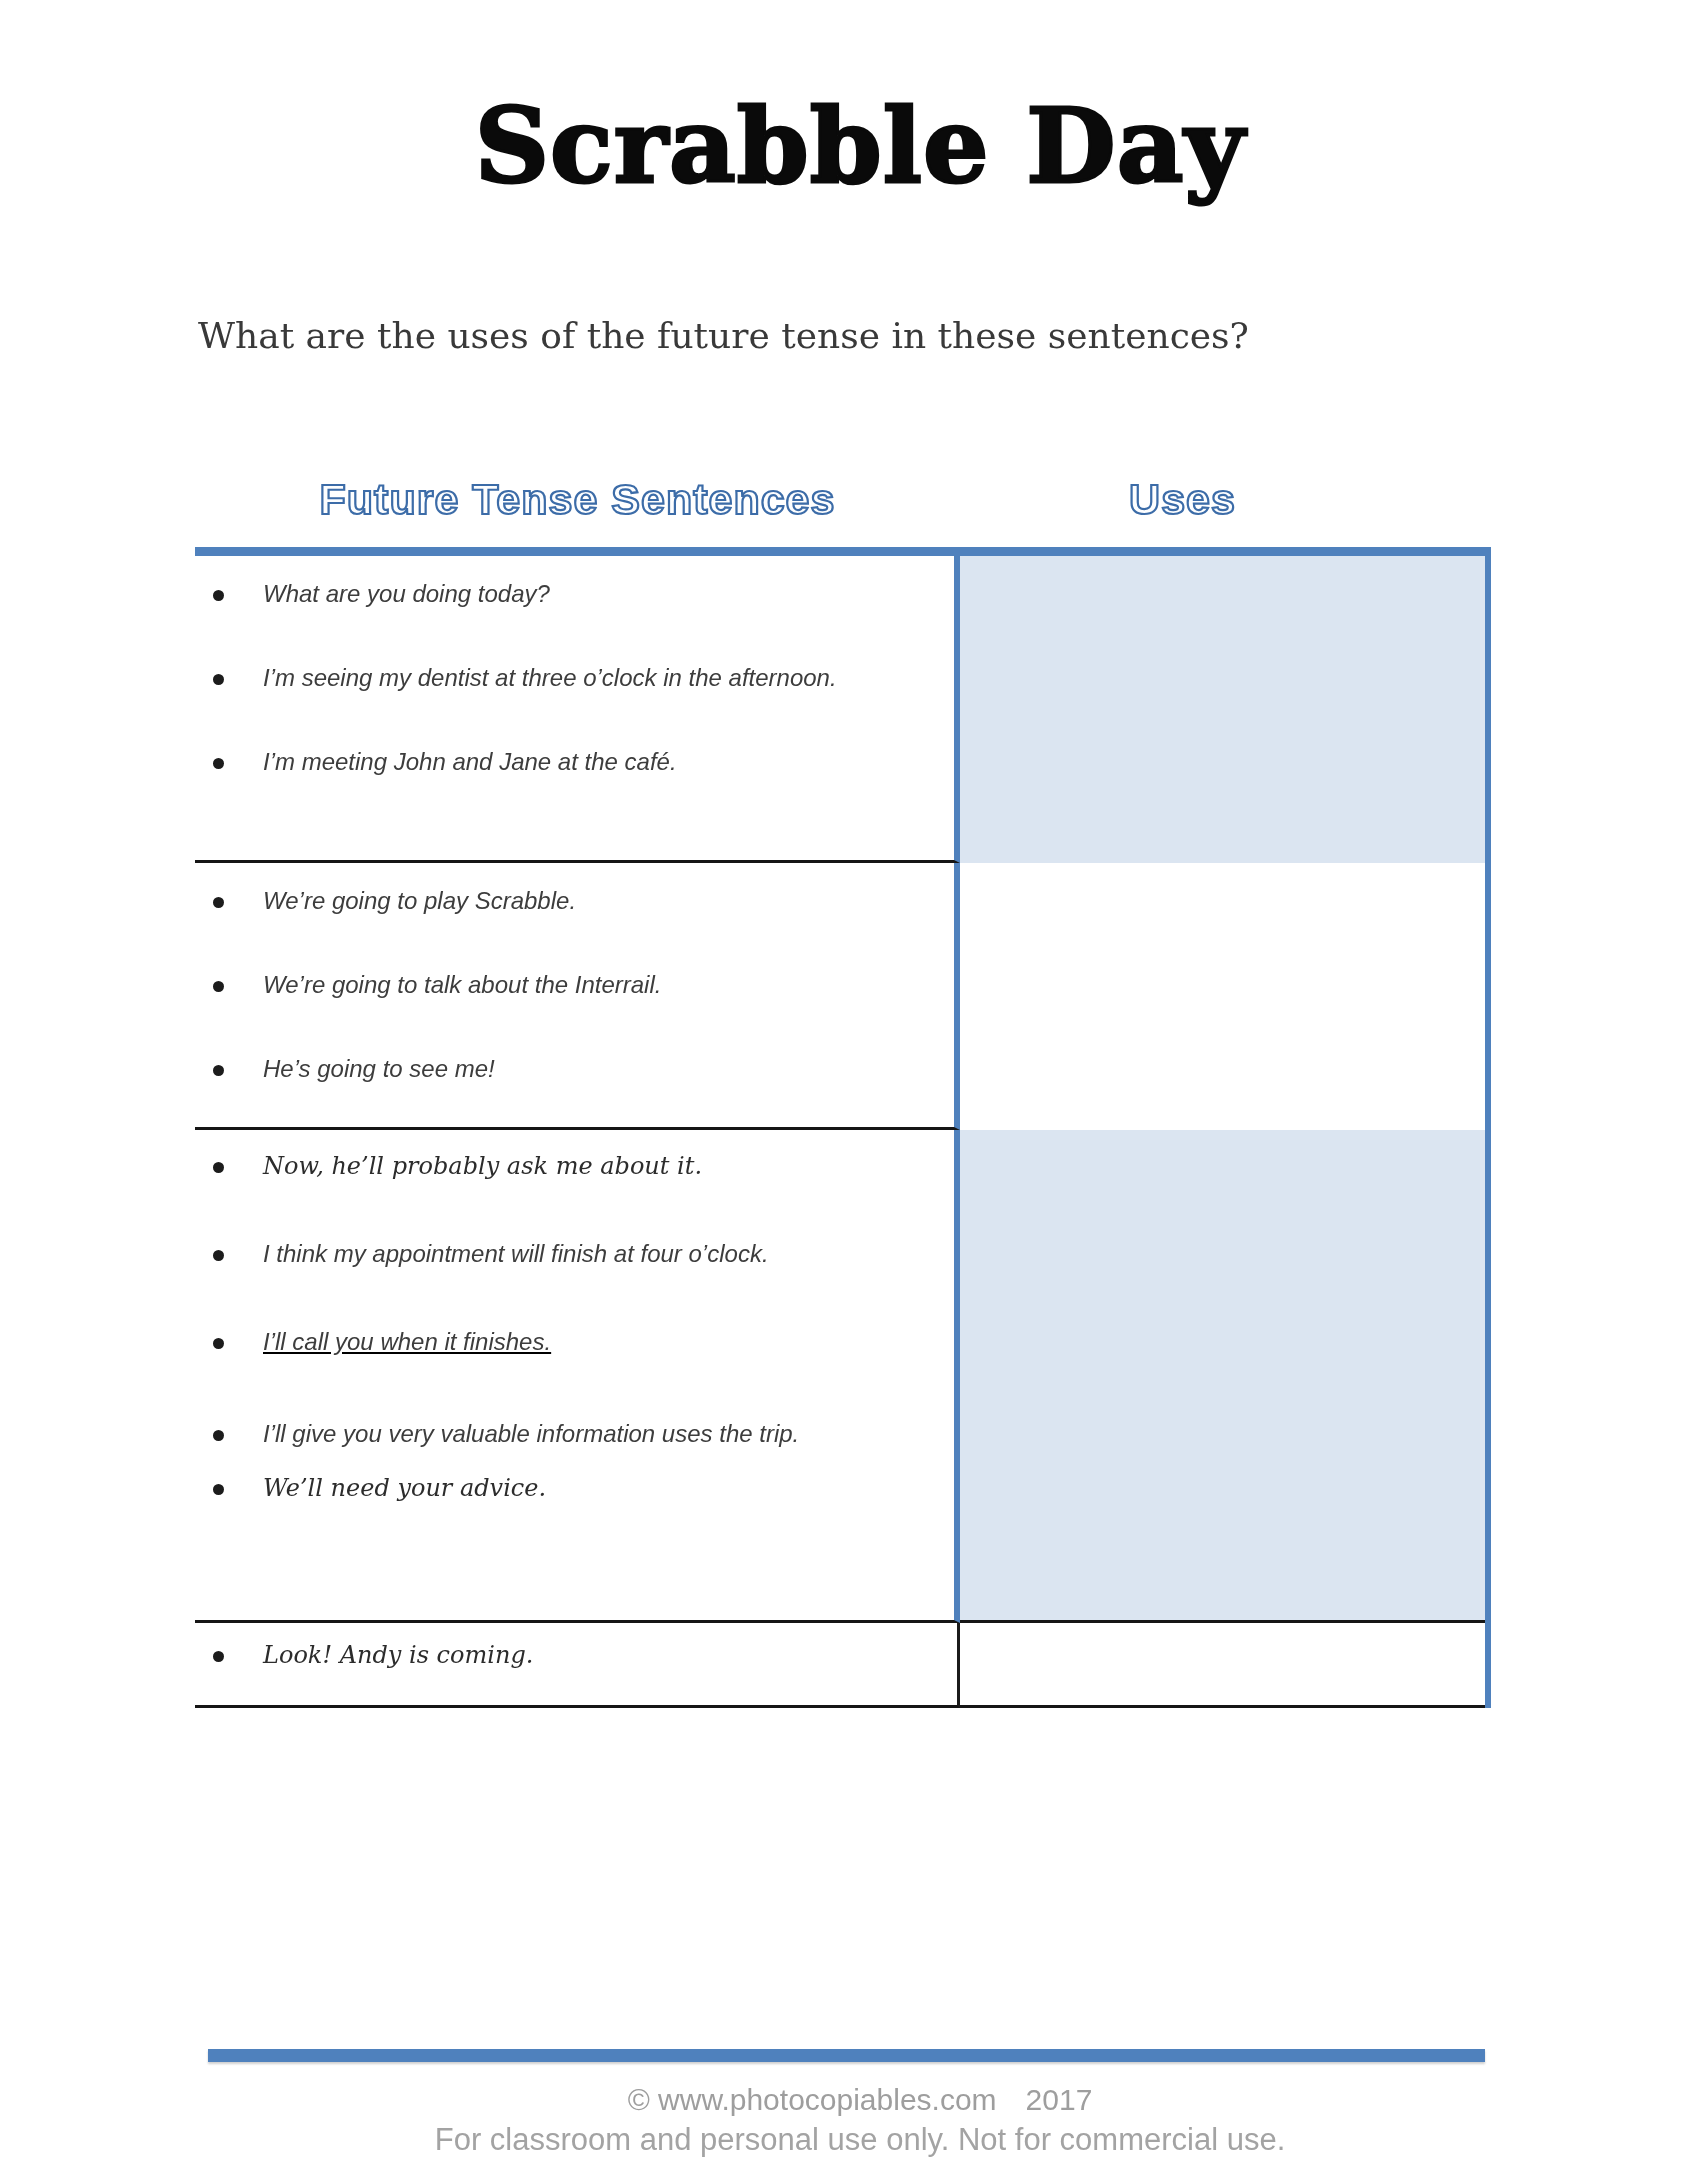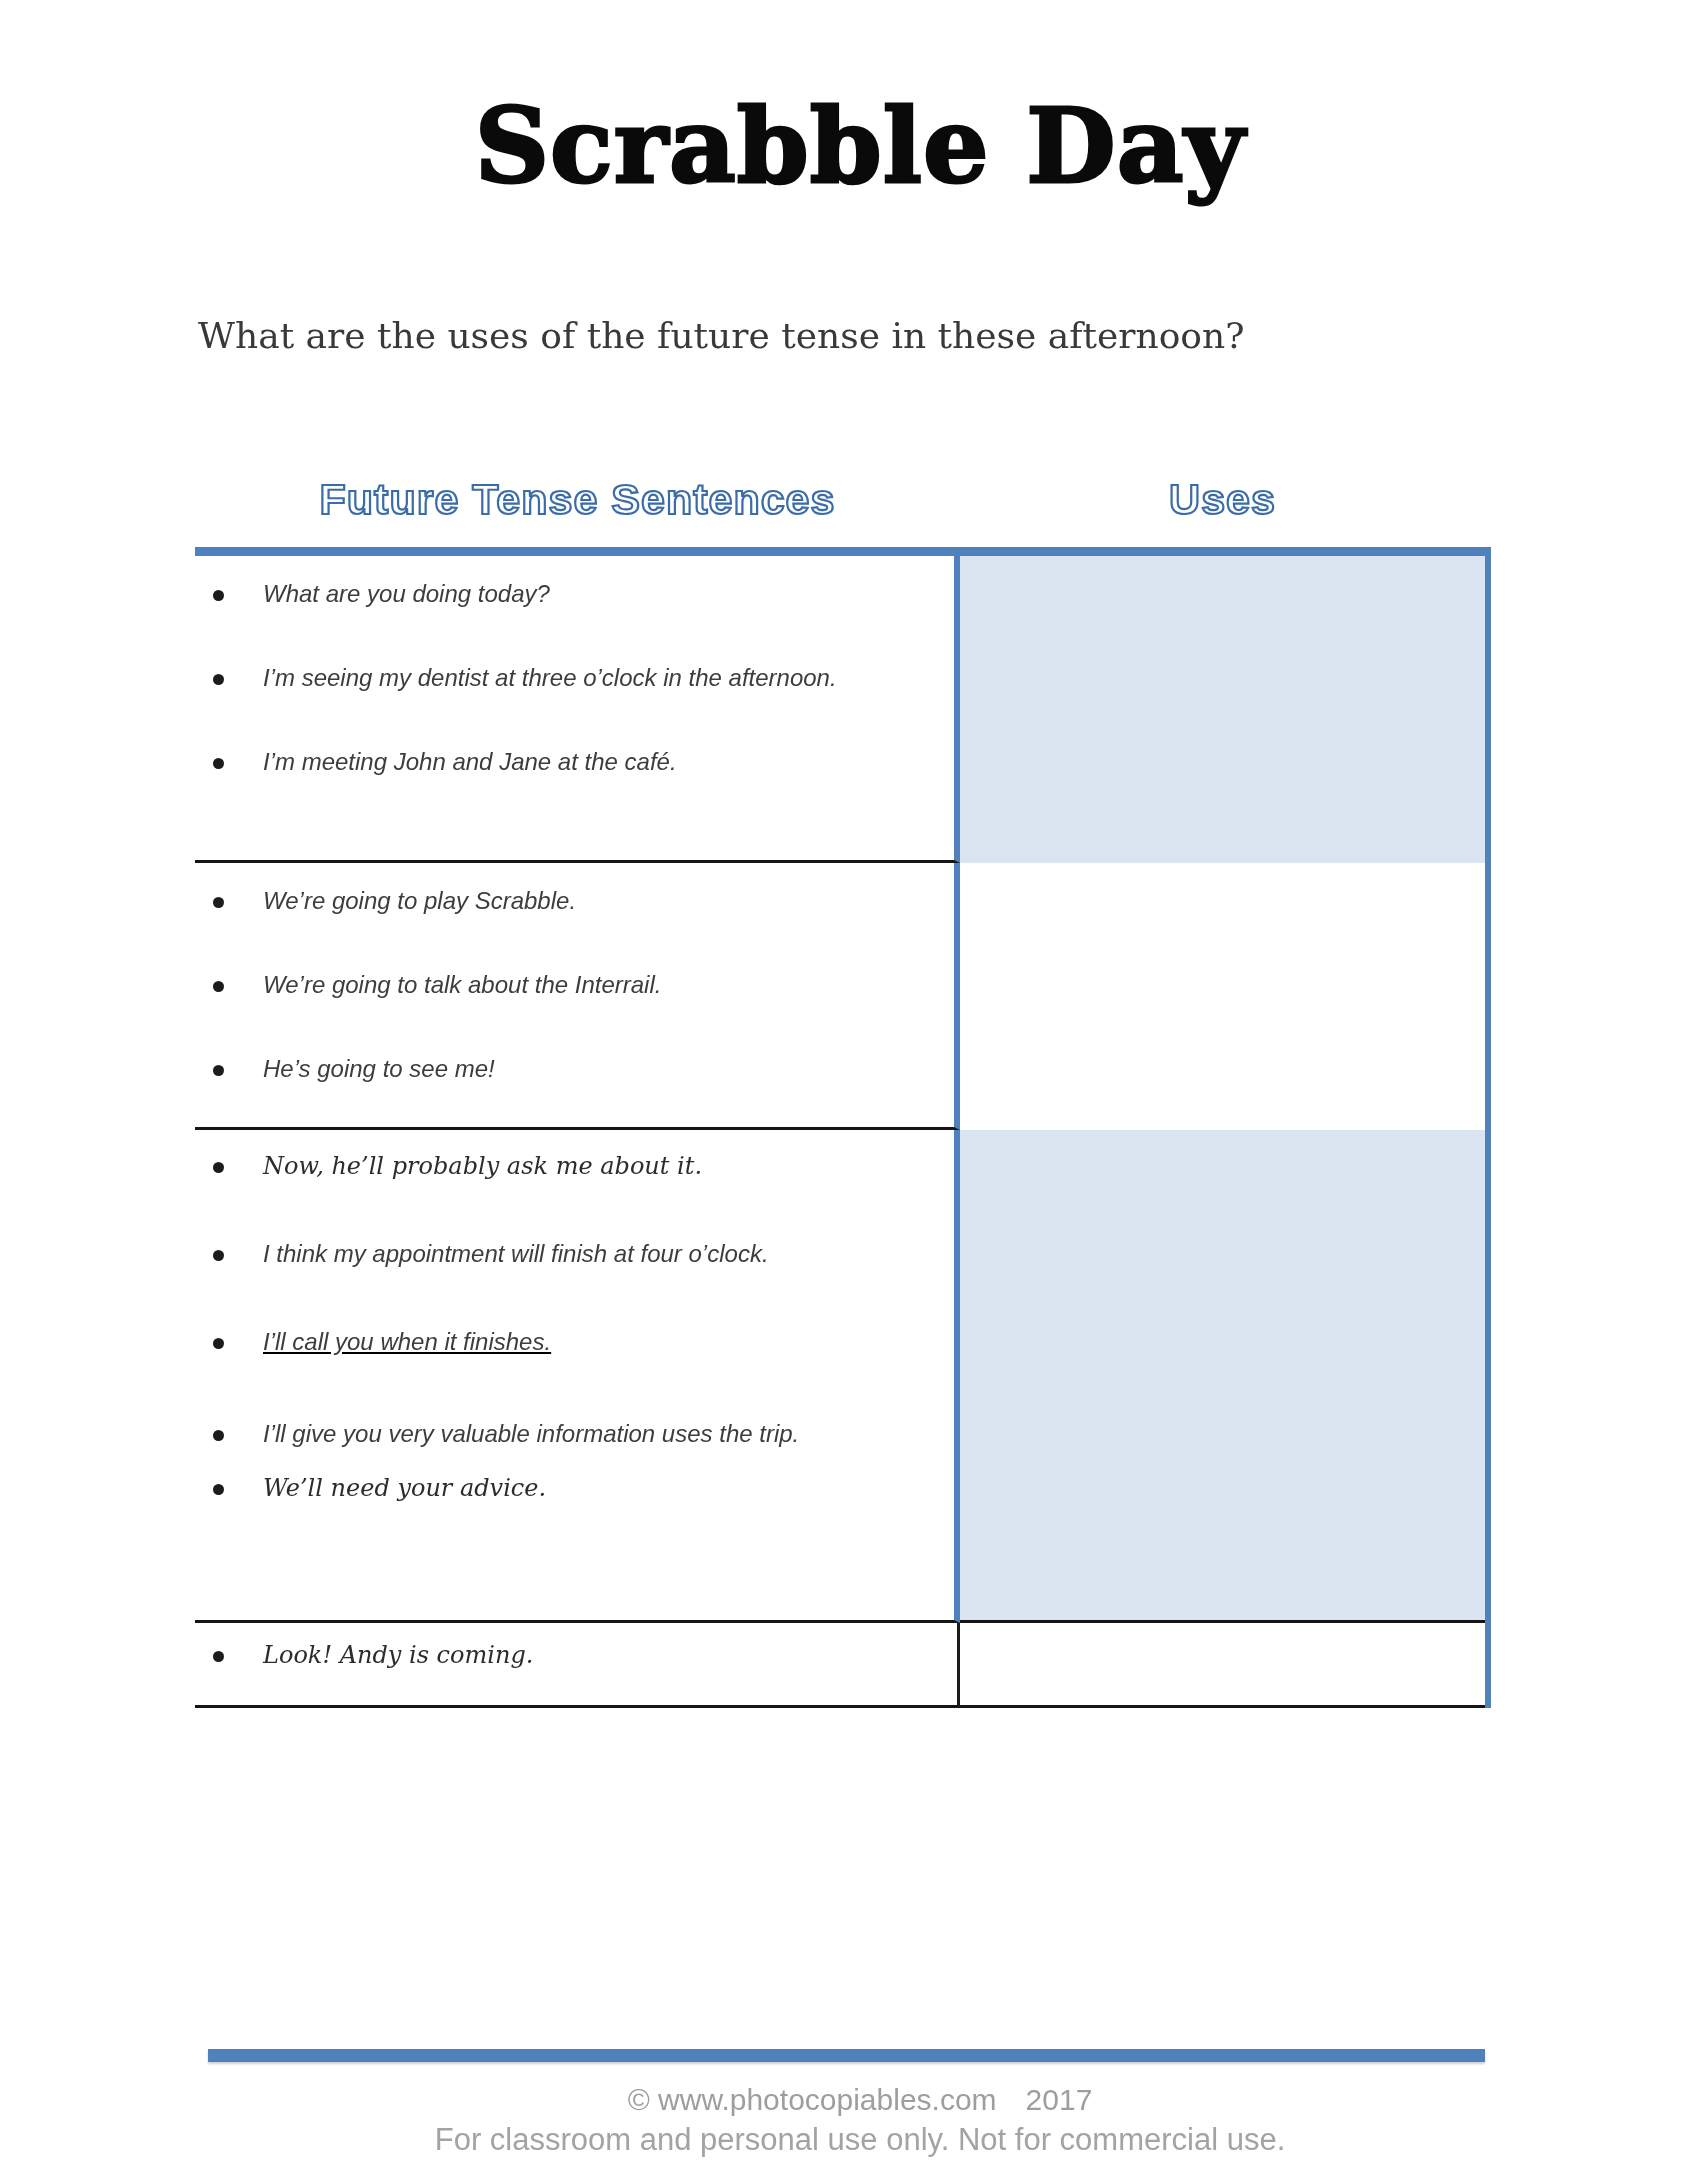--- a/index.html
+++ b/index.html
@@ -23,21 +23,21 @@
     position:absolute;top:315px;left:198px;margin:0;
     font-family:"DejaVu Serif",serif;font-size:36px;color:#393939;
   }
   
   .col-header{
     position:absolute;top:475px;text-align:center;
     font-family:"Liberation Sans",sans-serif;font-weight:bold;font-size:43px;
     color:#fdfeff;-webkit-text-stroke:2.2px #3c6ca8;letter-spacing:1px;
   }
   .col-header.left{left:195px;width:765px;}
-  .col-header.right{left:960px;width:525px;}
+  .col-header.right{left:920px;width:525px;}
   
   .table{
     position:absolute;left:195px;top:547px;width:1296px;
     box-sizing:border-box;
     border-top:9px solid var(--accent);
     border-right:6px solid var(--accent);
     display:grid;
     grid-template-columns:765px 1fr;
     grid-template-rows:307px 267px 493px 85px;
   }
@@ -79,21 +79,21 @@
   .footer-line.one .year{display:inline-block;margin-left:29px;}
   .footer-line.two{top:2122px;font-size:31px;color:#a3a3a3;}
 </style>
 </head>
 <body>
 
 <div class="page">
 
   <h1 class="title">Scrabble Day</h1>
 
-  <p class="question">What are the uses of the future tense in these afternoon?</p>
+  <p class="question">What are the uses of the future tense in these sentences?</p>
 
   <div class="col-header left">Future Tense Sentences</div>
   <div class="col-header right">Uses</div>
 
   <div class="table">
 
     <div class="cell left r0 bb-black">
       <div class="item sans">
         <span class="dot"></span>
         <span class="txt">What are you doing today?</span>

